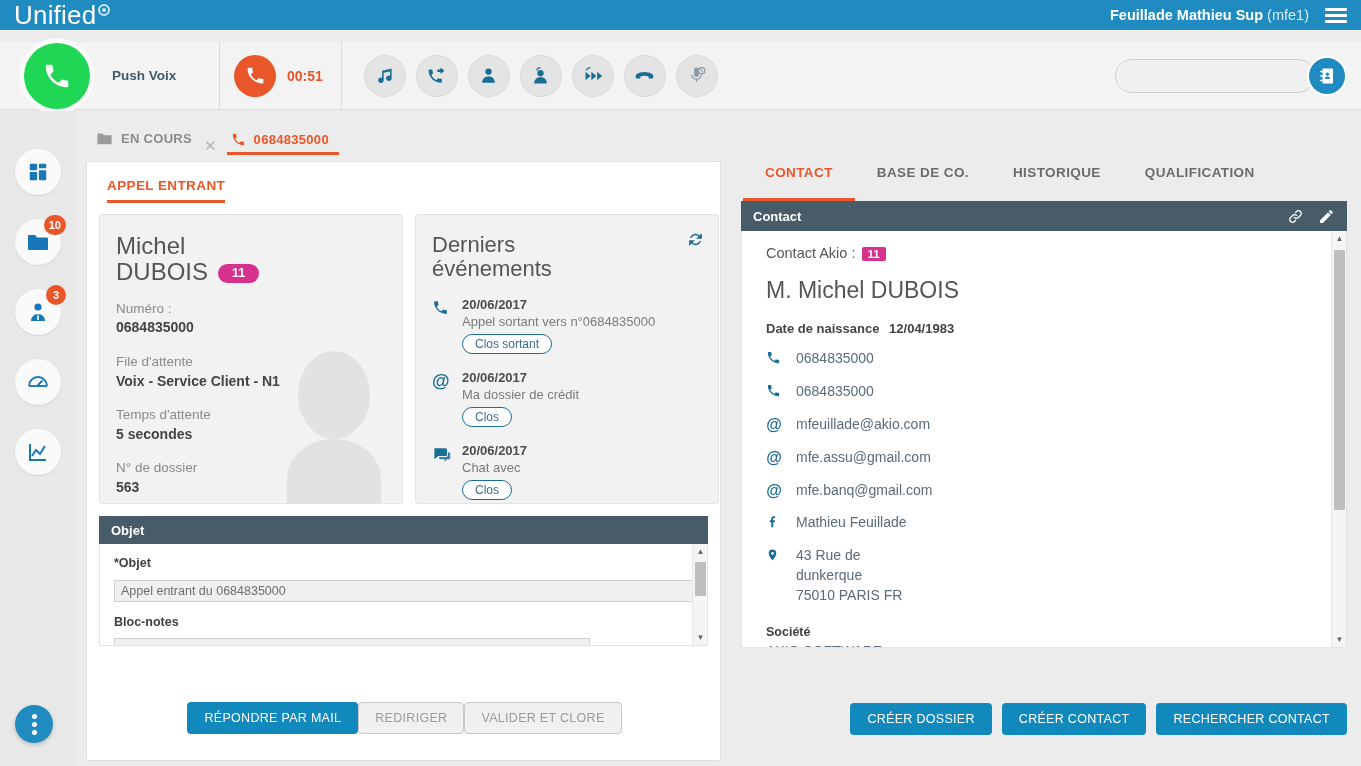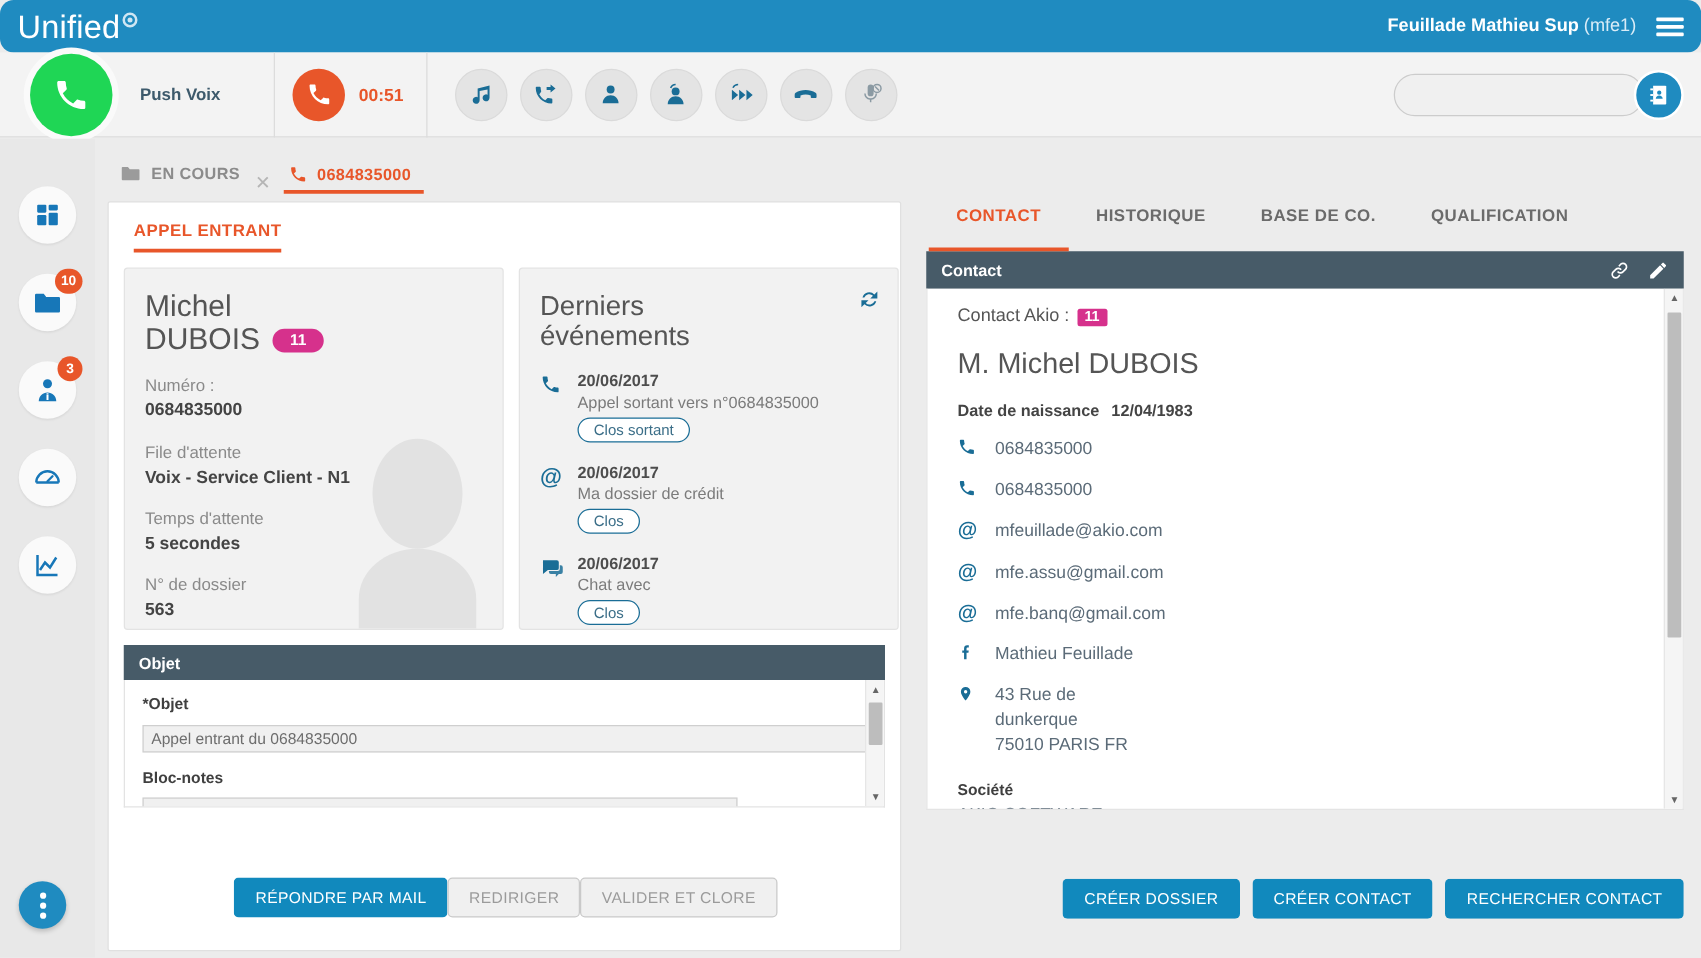--- a/index.html
+++ b/index.html
@@ -5,25 +5,24 @@
   * { box-sizing: border-box; margin: 0; padding: 0; }
   html, body {
     width: 1361px; height: 766px;
     font-family: "Liberation Sans", sans-serif;
     background: #ececec;
     overflow: hidden;
   }
 
   
   .topbar {
-    position: absolute; left: 0; top: 0; width: 1361px; height: 42px;
+    position: absolute; left: 0; top: 0; width: 1361px; height: 30px;
     background: #1f8bc0;
     display: flex; align-items: center; justify-content: space-between;
     padding: 0 14px;
-    border-radius: 11px;
   }
   .logo { display: flex; align-items: flex-start; color: #fff; }
   .logo-text { font-size: 26px; font-weight: 300; letter-spacing: .2px; line-height: 1; color:#fff; }
   .logo-dot {
     width: 12px; height: 12px; border-radius: 50%;
     border: 2px solid #cfe6f3; margin-left: 2px; margin-top: 2px;
     position: relative;
   }
   .logo-dot::after {
     content:''; position:absolute; left:2px; top:2px; width:4px; height:4px;
@@ -524,22 +523,22 @@
       <div class="left-actions">
         <div class="btn btn-primary">RÉPONDRE PAR MAIL</div>
         <div class="btn btn-ghost">REDIRIGER</div>
         <div class="btn btn-ghost">VALIDER ET CLORE</div>
       </div>
     </div>
 
     <div class="panel-right">
       <div class="r-tabs">
         <div class="r-tab active">CONTACT</div>
+        <div class="r-tab">BASE DE CO.</div>
         <div class="r-tab">HISTORIQUE</div>
-        <div class="r-tab">BASE DE CO.</div>
         <div class="r-tab">QUALIFICATION</div>
       </div>
 
       <div class="contact-head">
         <span>Contact</span>
         <span class="contact-head-icons">
           <span>
             <svg width="17" height="17" viewBox="0 0 24 24" fill="none" stroke="#fff" stroke-width="1.9">
               <path d="M10 13a4 4 0 006 .5l2.5-2.5a4 4 0 10-5.6-5.6L11.5 7"></path>
               <path d="M14 11a4 4 0 00-6-.5L5.5 13a4 4 0 105.6 5.6L12.5 17"></path>

